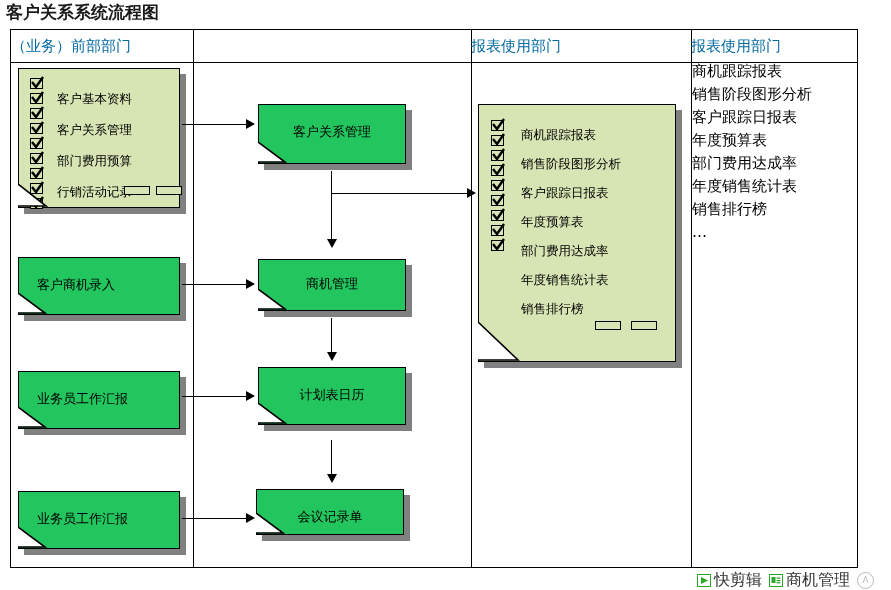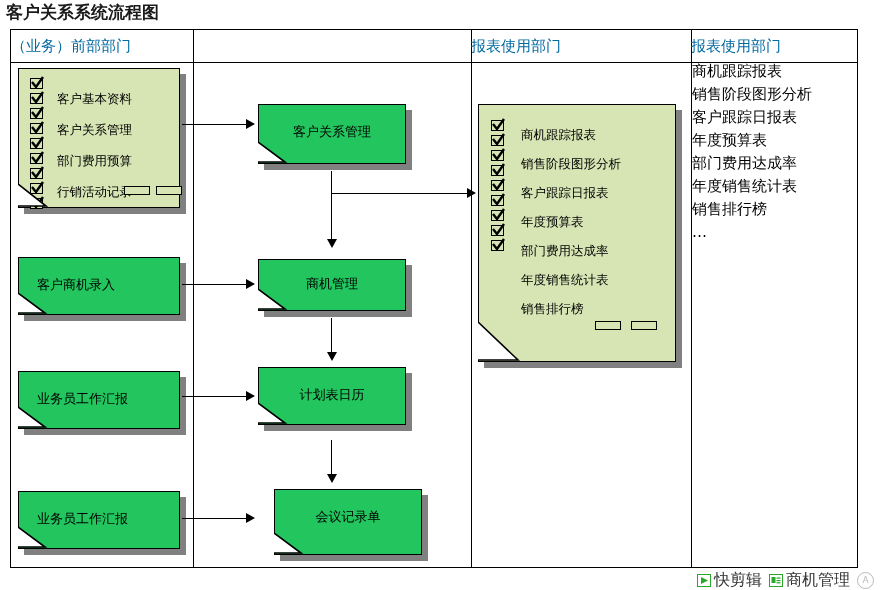--- a/index.html
+++ b/index.html
@@ -330,21 +330,21 @@
 </div>
 
 <div class="doc-box" style="left:258px;top:367px;width:148px;height:58px;">
   <div class="box-label" style="top:18px;">计划表日历</div>
   <svg style="position:absolute;left:-1px;bottom:-1px;width:30px;height:22px;" viewBox="0 0 30 22">
     <polygon points="0,0 27,20 0,20" fill="#ffffff"></polygon>
     <polyline points="0,0 27,20 0,20" fill="none" stroke="#000000" stroke-width="1.6"></polyline>
   </svg>
 </div>
 
-<div class="doc-box" style="left:274px;top:489px;width:148px;height:66px;">
+<div class="doc-box" style="left:256px;top:489px;width:148px;height:46px;">
   <div class="box-label" style="top:18px;">会议记录单</div>
   <svg style="position:absolute;left:-1px;bottom:-1px;width:30px;height:22px;" viewBox="0 0 30 22">
     <polygon points="0,0 27,20 0,20" fill="#ffffff"></polygon>
     <polyline points="0,0 27,20 0,20" fill="none" stroke="#000000" stroke-width="1.6"></polyline>
   </svg>
 </div>
 
 <div class="checklist-doc" style="left:478px;top:104px;width:198px;height:258px;">
   <div class="checkbox-col" id="cb-col-right" style="left:12px;top:15px;">
       <div class="cb">

